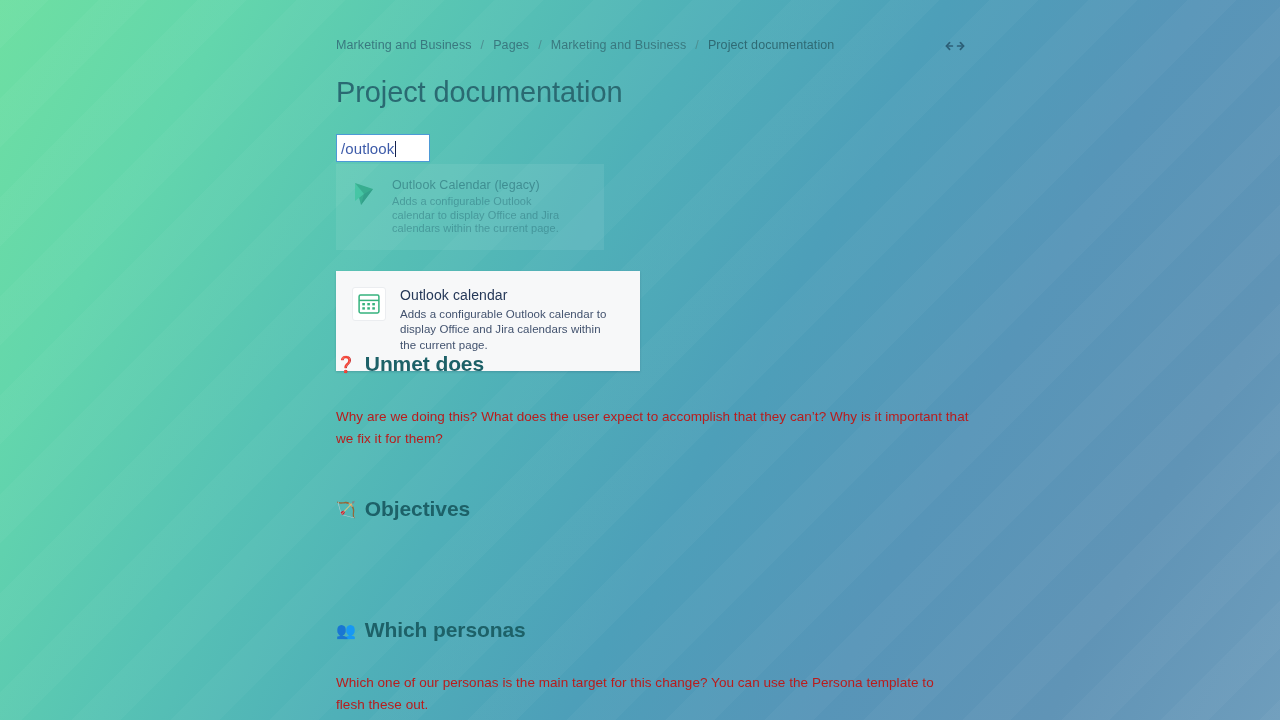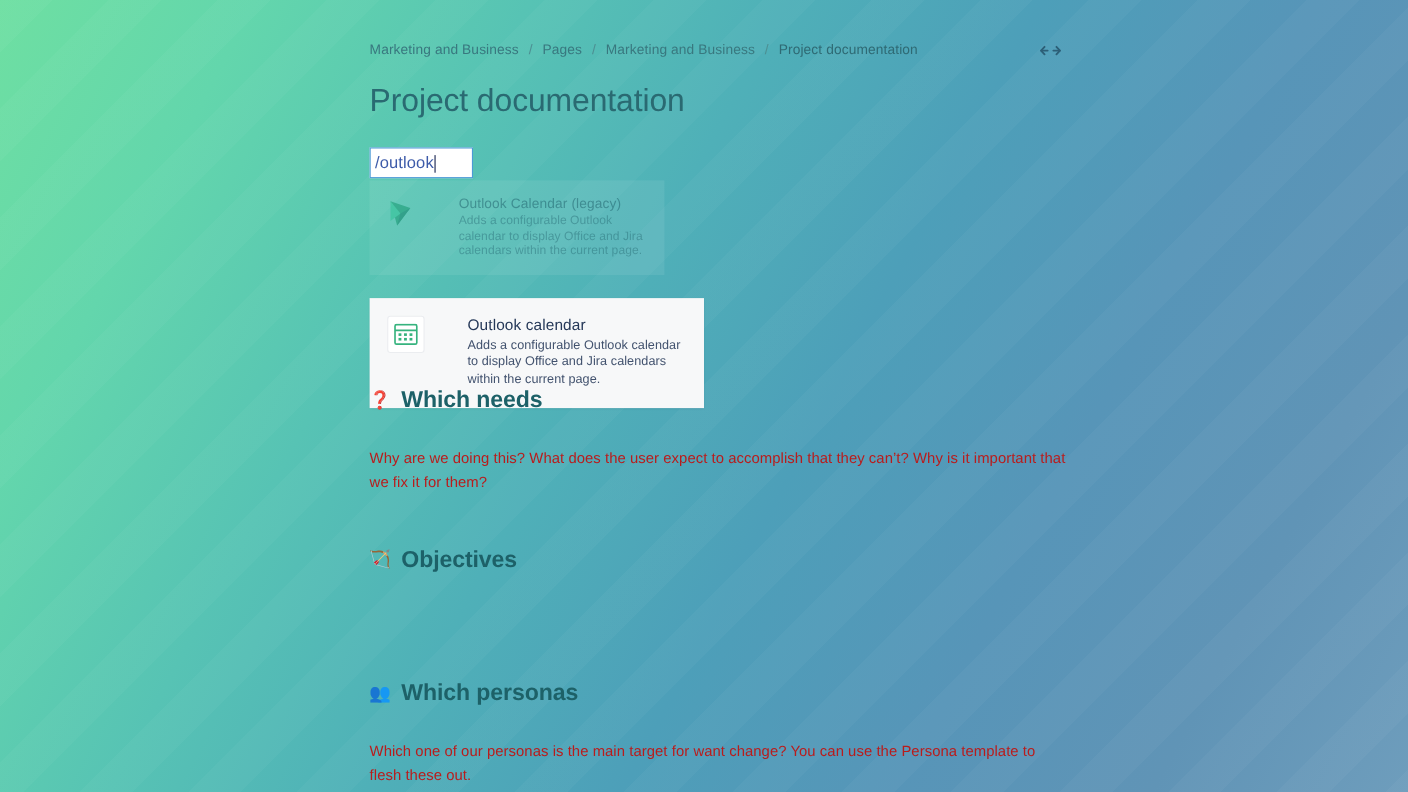--- a/index.html
+++ b/index.html
@@ -114,21 +114,20 @@
   .dropdown {
     position: absolute;
     left: 336px;
     top: 164px;
     width: 304px;
   }
 
   .dd-item {
     display: flex;
     box-sizing: border-box;
-    gap: 25px;
   }
 
   
   .dd-item.faded {
     width: 268px;
     padding: 14px 14px 14px 12px;
     background: rgba(247,248,249,0.14);
     opacity: 0.55;
   }
   .dd-item.faded .dd-title {
@@ -287,33 +286,33 @@
         <div class="dd-title">Outlook calendar</div>
         <div class="dd-desc">Adds a configurable Outlook calendar to display Office and Jira calendars within the current page.</div>
       </div>
     </div>
 
   </div>
 
   <section class="section" id="section-unmet-needs">
     <h2 class="section-heading">
       <span class="section-emoji">❓</span>
-      <span>Which needs</span>
+      <span>Unmet does</span>
     </h2>
     <p class="section-body">Why are we doing this? What does the user expect to accomplish that they can’t? Why is it important that we fix it for them?</p>
   </section>
 
   <section class="section" id="section-objectives">
     <h2 class="section-heading">
       <span class="section-emoji">🏹</span>
       <span>Objectives</span>
     </h2>
   </section>
 
   <section class="section" id="section-personas">
     <h2 class="section-heading">
       <span class="section-emoji">👥</span>
       <span>Which personas</span>
     </h2>
-    <p class="section-body">Which one of our personas is the main target for want change? You can use the Persona template to flesh these out.</p>
+    <p class="section-body">Which one of our personas is the main target for this change? You can use the Persona template to flesh these out.</p>
   </section>
 
 </div>
 
 </body></html>

